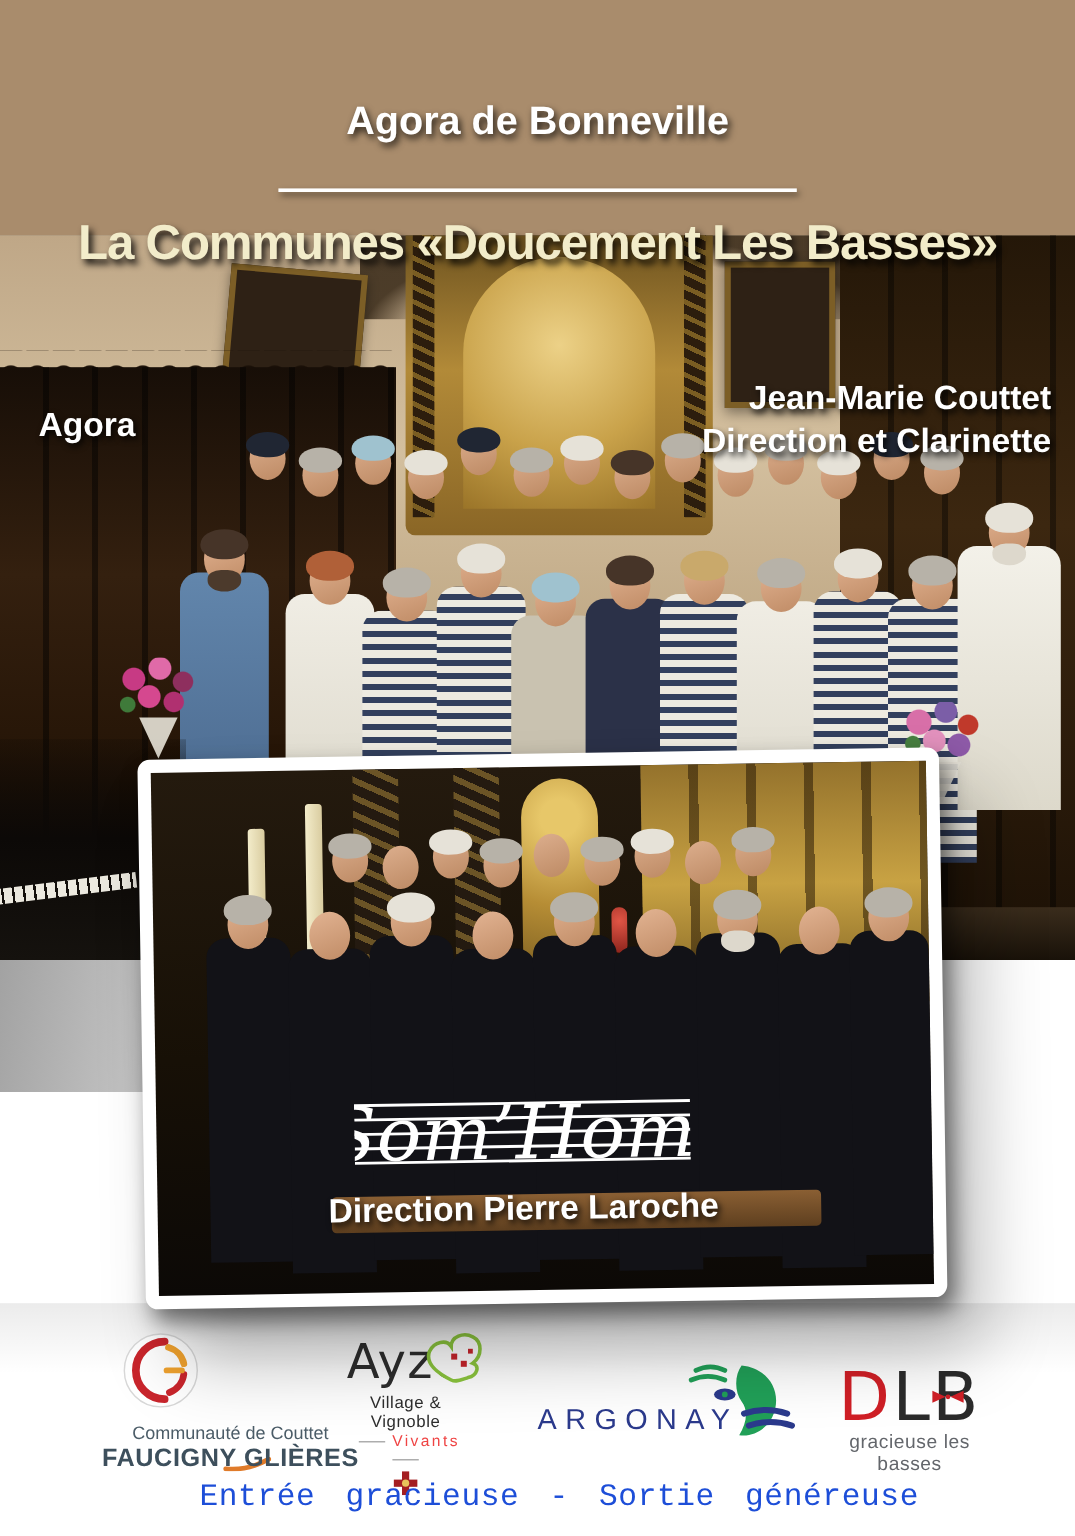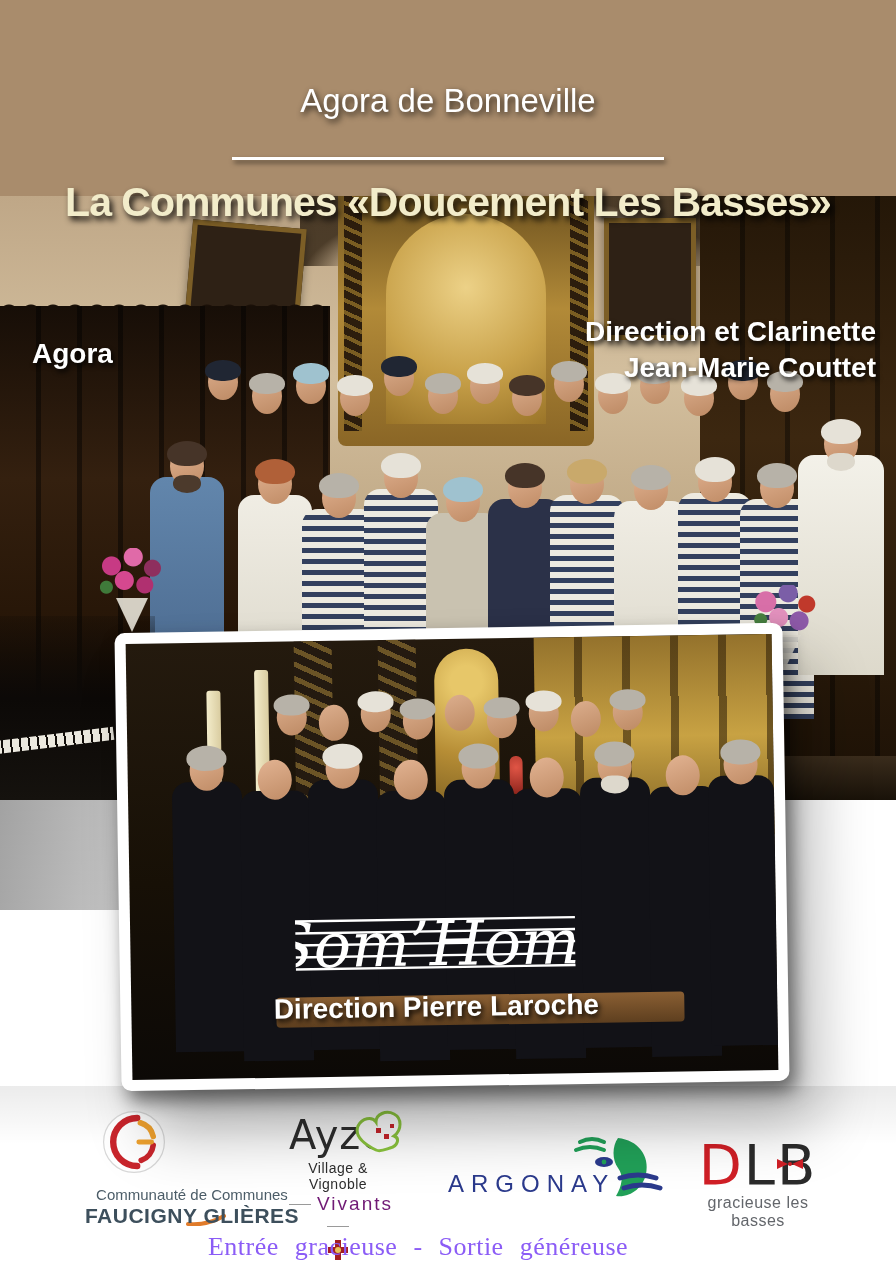--- a/index.html
+++ b/index.html
@@ -5,21 +5,21 @@
   html,body{margin:0;padding:0;background:#888;}
   #poster{position:relative;width:896px;height:1280px;margin:0 auto;background:#ffffff;
           font-family:"Liberation Sans",sans-serif;overflow:hidden;}
 
   
   .header{position:absolute;left:0;top:0;width:896px;height:196px;background:#a98c6c;z-index:1;}
   .date-line{position:absolute;left:0;top:18px;width:896px;text-align:center;color:#fff;
              font-size:47px;font-weight:bold;letter-spacing:-1px;
              text-shadow:3px 4px 7px rgba(0,0,0,.85);}
   .venue-line{position:absolute;left:0;top:82px;width:896px;text-align:center;color:#fff;
-              font-size:33px;font-weight:normal;text-shadow:2px 3px 6px rgba(0,0,0,.8);}
+              font-size:33px;font-weight:bold;text-shadow:2px 3px 6px rgba(0,0,0,.8);}
   .divider{position:absolute;left:232px;top:157px;width:432px;height:3px;background:#fff;
            box-shadow:2px 3px 5px rgba(0,0,0,.55);}
 
   
   .main-title{position:absolute;left:0;top:179px;width:896px;text-align:center;color:#f2ecca;
               font-size:41px;font-weight:bold;letter-spacing:-1px;z-index:4;
               text-shadow:3px 4px 6px rgba(0,0,0,.9);}
   .subtitle{position:absolute;left:0;top:595px;width:896px;text-align:center;color:#f2ecca;
             font-size:40px;font-weight:bold;letter-spacing:-1px;z-index:6;
             text-shadow:3px 4px 6px rgba(0,0,0,.95);}
@@ -132,29 +132,29 @@
   .footer-shade{position:absolute;left:0;top:1086px;width:896px;height:90px;
          background:linear-gradient(180deg,rgba(0,0,0,.08),rgba(0,0,0,0) 65%);z-index:1;}
   .sponsor{position:absolute;z-index:3;}
   .fg-text1{position:absolute;left:-50px;top:76px;width:280px;text-align:center;
             color:#4c5d68;font-size:15px;}
   .fg-text2{position:absolute;left:-50px;top:94px;width:280px;text-align:center;
             color:#3d4f5c;font-size:21px;font-weight:bold;letter-spacing:.5px;}
   .ayze-name{font-size:40px;color:#2e2e2e;letter-spacing:1px;font-weight:bold;
              font-family:"DejaVu Sans",sans-serif;font-weight:normal;}
   .ayze-sub{color:#2e2e2e;font-size:14px;margin-top:2px;letter-spacing:.5px;}
-  .ayze-viv{color:#701a75;font-size:19px;letter-spacing:2px;margin-top:1px;}
+  .ayze-viv{color:#ef4444;font-size:13px;letter-spacing:2px;margin-top:1px;}
   .dash{display:inline-block;width:22px;height:1px;background:#9a9a9a;vertical-align:middle;margin:0 6px;}
   .argonay-name{position:absolute;left:0;top:40px;color:#2b3a8c;font-size:24px;letter-spacing:7px;}
   .dlb-letters{font-size:56px;line-height:54px;letter-spacing:2px;font-family:"DejaVu Sans",sans-serif;}
   .dlb-d{color:#d01f26;} .dlb-l,.dlb-b{color:#2b2b2b;}
   .dlb-tag{color:#63666b;font-size:16px;margin-top:2px;letter-spacing:.5px;}
   .footer-note{position:absolute;left:0;top:1232px;width:836px;text-align:center;z-index:3;
-         color:#8b5cf6;font-size:26px;font-family:Liberation Serif, serif;
-         letter-spacing:.5px;word-spacing:9px;}
+         color:#1d4ed8;font-size:26px;font-family:Liberation Mono, monospace;
+         letter-spacing:.5px;word-spacing:9px;padding-left:48px;}
 </style>
 </head>
 <body>
 
 <div id="poster">
 
   <div class="header">
     <div class="venue-line">Agora de Bonneville</div>
     <div class="divider"></div>
   </div>
@@ -298,22 +298,22 @@
   <div class="bouquet" style="left:753px;top:585px;">
     <div class="blooms right"></div>
       <div class="cone"></div>
     </div>
 
   <div class="main-title">La Communes «Doucement Les Basses»</div>
   <div class="cap-left">
     <div>Agora</div>
   </div>
   <div class="cap-right">
+    <div>Jean-Marie Couttet</div>
     <div>Direction et Clarinette</div>
-    <div>Jean-Marie Couttet</div>
   </div>
 
   <div class="ground-shadow"></div>
 
   <div class="frame">
     <div class="photo2">
       <div class="altar2-col" style="left:168px;"></div>
       <div class="altar2-col" style="left:252px;"></div>
       <div class="altar2-gold"></div>
       <div class="statue"></div>
@@ -428,21 +428,21 @@
     <svg width="64" height="64" viewBox="0 0 80 80">
       <circle cx="40" cy="40" r="38" fill="#ffffff" stroke="#d8d8d8" stroke-width="1.5"></circle>
       <path d="M44 10 A 30 30 0 1 0 44 70" fill="none" stroke="#c9252c" stroke-width="8" stroke-linecap="round"></path>
       <path d="M48 16 A 23 23 0 0 1 64 33" fill="none" stroke="#f0a22e" stroke-width="7" stroke-linecap="round"></path>
       <path d="M64 44 A 23 23 0 0 1 49 63" fill="none" stroke="#c9252c" stroke-width="7" stroke-linecap="round"></path>
       <line x1="46" y1="40" x2="62" y2="40" stroke="#f0a22e" stroke-width="6" stroke-linecap="round"></line>
     </svg>
     <svg width="40" height="12" viewBox="0 0 40 12" style="position:absolute;left:84px;top:104px;">
       <path d="M2 10 Q 20 12 38 2" fill="none" stroke="#e07b2a" stroke-width="4" stroke-linecap="round"></path>
     </svg>
-    <div class="fg-text1">Communauté de Communes</div>
+    <div class="fg-text1">Communauté de Couttet</div>
     <div class="fg-text2">FAUCIGNY GLIÈRES</div>
   </div>
 
   <div class="sponsor" style="left:278px;top:1112px;width:120px;text-align:center;">
     <svg width="58" height="44" viewBox="0 0 58 44" style="position:absolute;left:68px;top:-2px;">
       <path d="M30 40 C 18 34 8 26 12 16 C 16 8 26 6 30 12 C 30 4 40 0 48 4 C 56 8 56 20 48 26 C 54 28 52 36 44 38 C 38 40 34 42 30 40 Z" fill="#ffffff" stroke="#8cc63e" stroke-width="3"></path>
       <rect x="30" y="18" width="5" height="5" fill="#c9252c"></rect>
       <rect x="38" y="24" width="5" height="5" fill="#c9252c"></rect>
       <rect x="44" y="14" width="4" height="4" fill="#c9252c"></rect>
     </svg>

